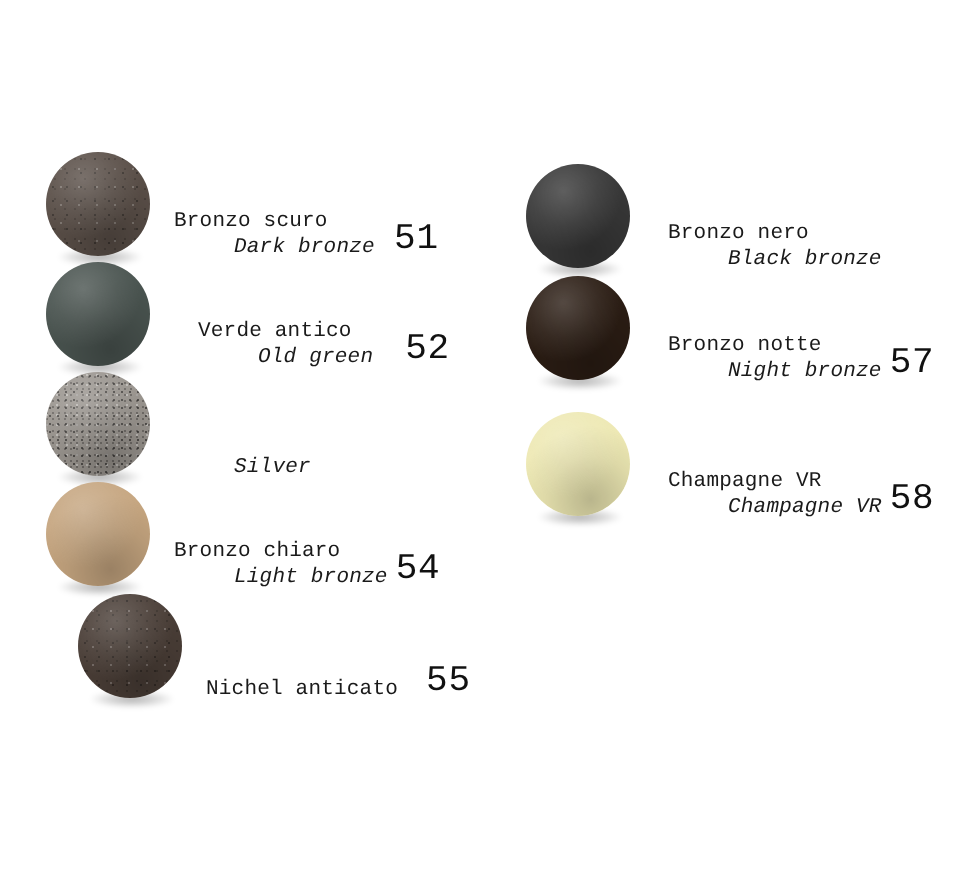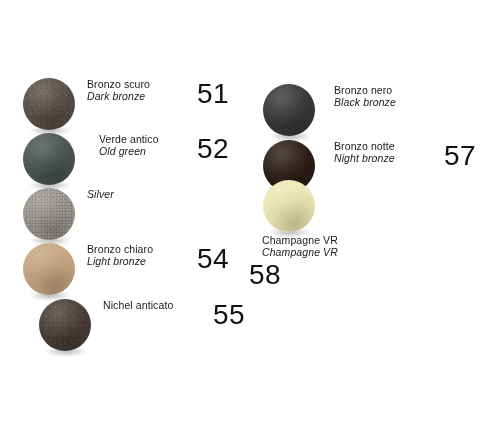--- a/index.html
+++ b/index.html
@@ -25,23 +25,24 @@
     position: absolute;
     top: 0;
   }
   .column-left  { left: 0; }
   .column-right { left: 245px; }
 
   .swatch-row {
     position: absolute;
     left: 0;
     display: flex;
-    align-items: flex-start;
+    align-items: flex-end;
     width: 245px;
     height: 52px;
+    font-family: Liberation Mono, monospace;
   }
 
   
   .swatch-wrap {
     position: relative;
     width: 54px;
     height: 54px;
     flex: 0 0 54px;
     margin-left: 23px;
   }
@@ -116,25 +117,26 @@
     font-weight: 400;
     letter-spacing: 0.1px;
     white-space: nowrap;
   }
   .label-en {
     font-size: 10.5px;
     font-style: italic;
     font-weight: 400;
     letter-spacing: 0.1px;
     white-space: nowrap;
+    margin-left: 30px;
   }
 
   .code {
     flex: 0 0 auto;
-    font-size: 28px;
+    font-size: 18px;
     font-weight: 300;
     color: #111111;
     letter-spacing: 0.4px;
     text-align: left;
     width: 34px;
   }
   .column-left  .code { margin-left: 4px; margin-right: 14px; }
   .column-right .code { margin-left: 4px; margin-right: 12px; }
 </style>
 </head>
@@ -221,21 +223,21 @@
         <div class="swatch-shadow"></div>
         <div class="swatch" style="background-color:#2b1d14;"></div>
       </div>
       <div class="labels" style="margin-left:17px;">
         <div class="label-it">Bronzo notte</div>
         <div class="label-en">Night bronze</div>
       </div>
       <div class="code">57</div>
     </div>
 
-    <div class="swatch-row" style="top:180px;flex-direction:column;">
+    <div class="swatch-row" style="top:208px;">
       <div class="swatch-wrap" style="margin-left:18px;">
         <div class="swatch-shadow"></div>
         <div class="swatch" style="background-color:#eee9b4;"></div>
       </div>
       <div class="labels" style="margin-left:17px;">
         <div class="label-it">Champagne VR</div>
         <div class="label-en">Champagne VR</div>
       </div>
       <div class="code">58</div>
     </div>

